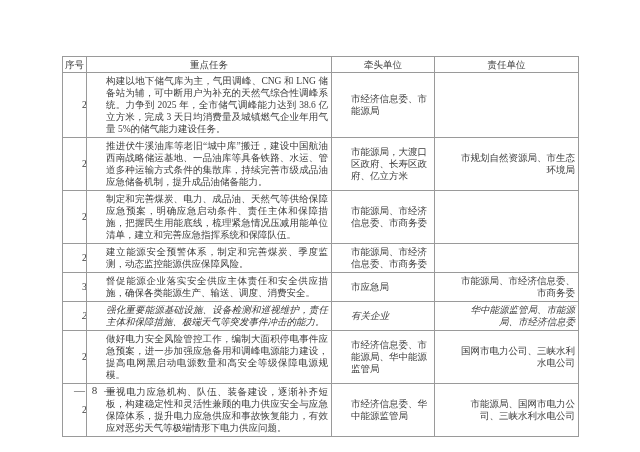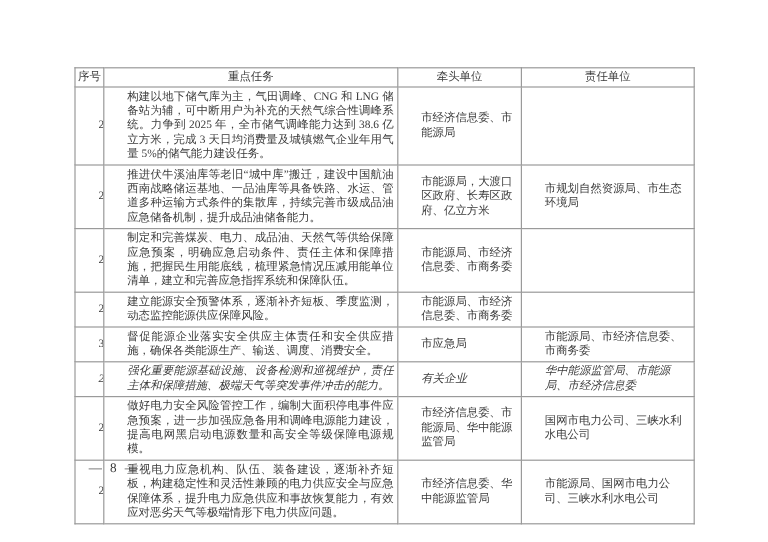--- a/index.html
+++ b/index.html
@@ -34,21 +34,21 @@
     vertical-align: middle;
     overflow: hidden;
     padding-left: 19px;
   }
   table.tasks thead tr { height: 16px; }
   table.tasks th { text-align: center; padding: 1px 2px; }
 
   td.c-no   { text-align: left; font-size: 10px; }
   td.c-task { text-align: justify; text-justify: inter-ideograph; padding: 2px 3px; }
   td.c-lead { text-align: left; padding: 1px 3px; }
-  td.c-resp { text-align: left; padding: 1px 3px; }
+  td.c-resp { text-align: right; padding: 1px 3px; }
 
   tbody tr:nth-child(1) { height: 49px; }
   tbody tr:nth-child(2) { height: 48px; }
   tbody tr:nth-child(3) { height: 50px; }
   tbody tr:nth-child(4) { height: 27px; }
   tbody tr:nth-child(5) { height: 25px; }
   tbody tr:nth-child(6) { height: 23px; font-style: italic; }
   tbody tr:nth-child(7) { height: 43px; }
   tbody tr:nth-child(8) { height: 43px; }
 
@@ -95,21 +95,21 @@
         <td class="c-resp">市规划自然资源局、市生态环境局</td>
       </tr>
       <tr>
         <td class="c-no">22</td>
         <td class="c-task">制定和完善煤炭、电力、成品油、天然气等供给保障应急预案，明确应急启动条件、责任主体和保障措施，把握民生用能底线，梳理紧急情况压减用能单位清单，建立和完善应急指挥系统和保障队伍。</td>
         <td class="c-lead">市能源局、市经济信息委、市商务委</td>
         <td class="c-resp"></td>
       </tr>
       <tr>
         <td class="c-no">23</td>
-        <td class="c-task">建立能源安全预警体系，逐渐补齐短板、季度监测，动态监控能源供应保障风险。</td>
+        <td class="c-task">建立能源安全预警体系，制定和完善煤炭、季度监测，动态监控能源供应保障风险。</td>
         <td class="c-lead">市能源局、市经济信息委、市商务委</td>
         <td class="c-resp"></td>
       </tr>
       <tr>
         <td class="c-no">35</td>
         <td class="c-task">督促能源企业落实安全供应主体责任和安全供应措施，确保各类能源生产、输送、调度、消费安全。</td>
         <td class="c-lead">市应急局</td>
         <td class="c-resp">市能源局、市经济信息委、市商务委</td>
       </tr>
       <tr>

